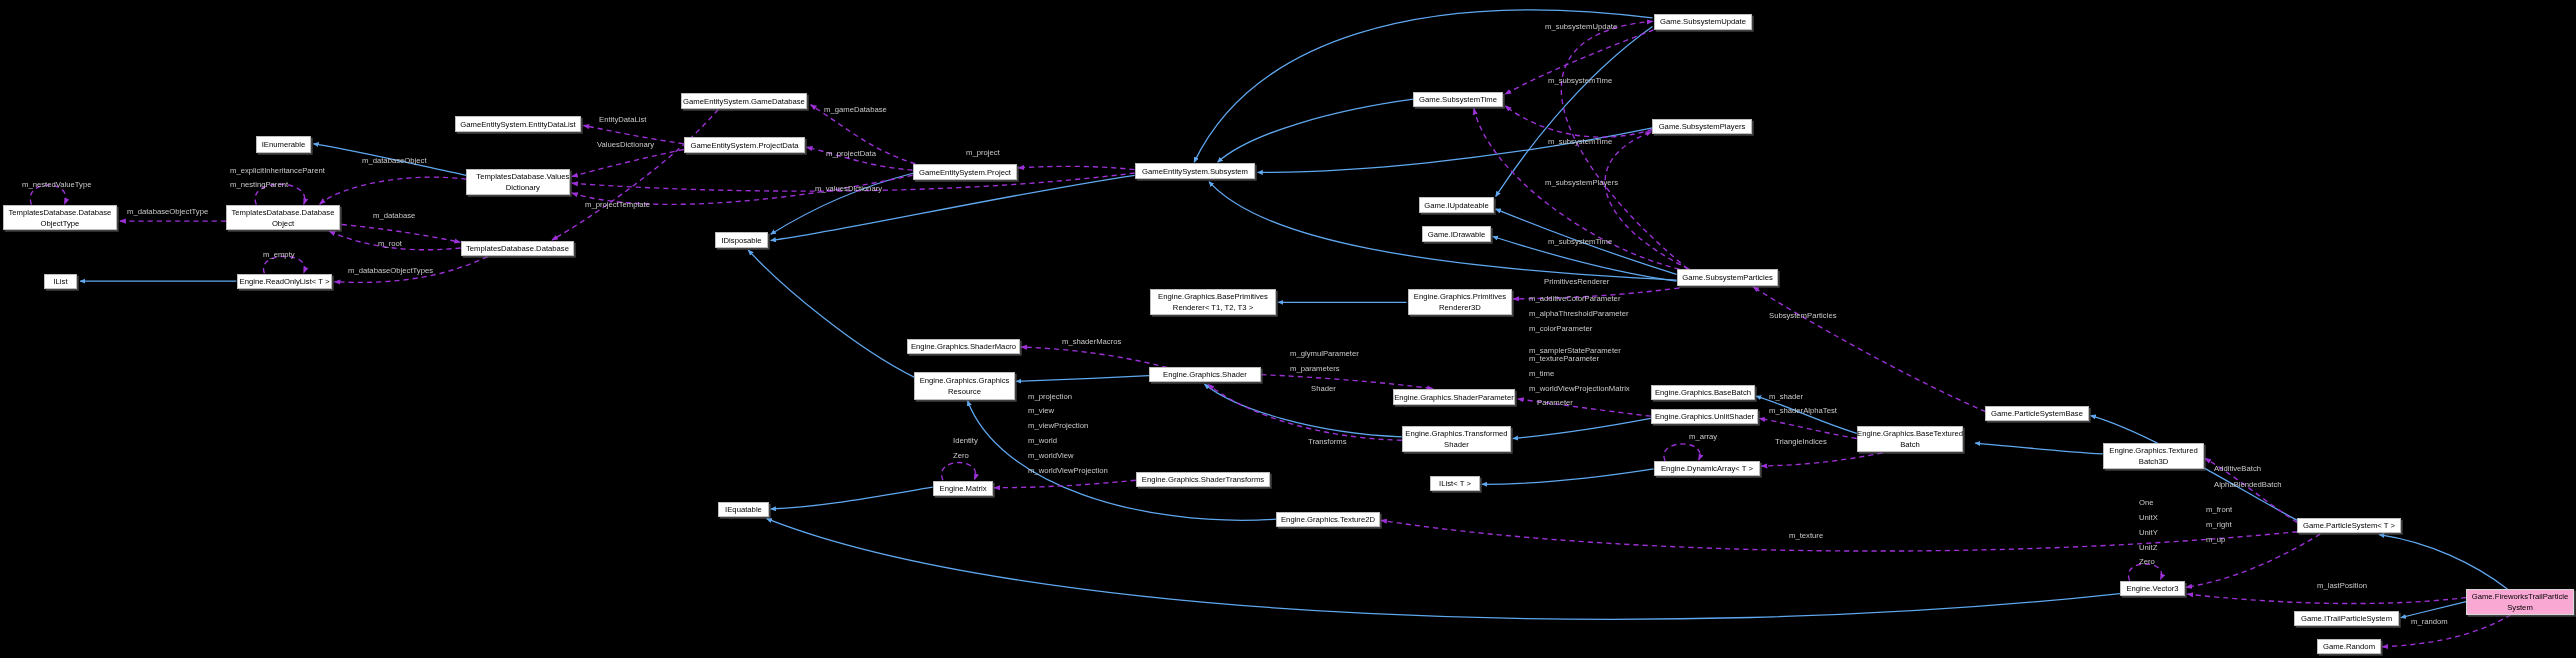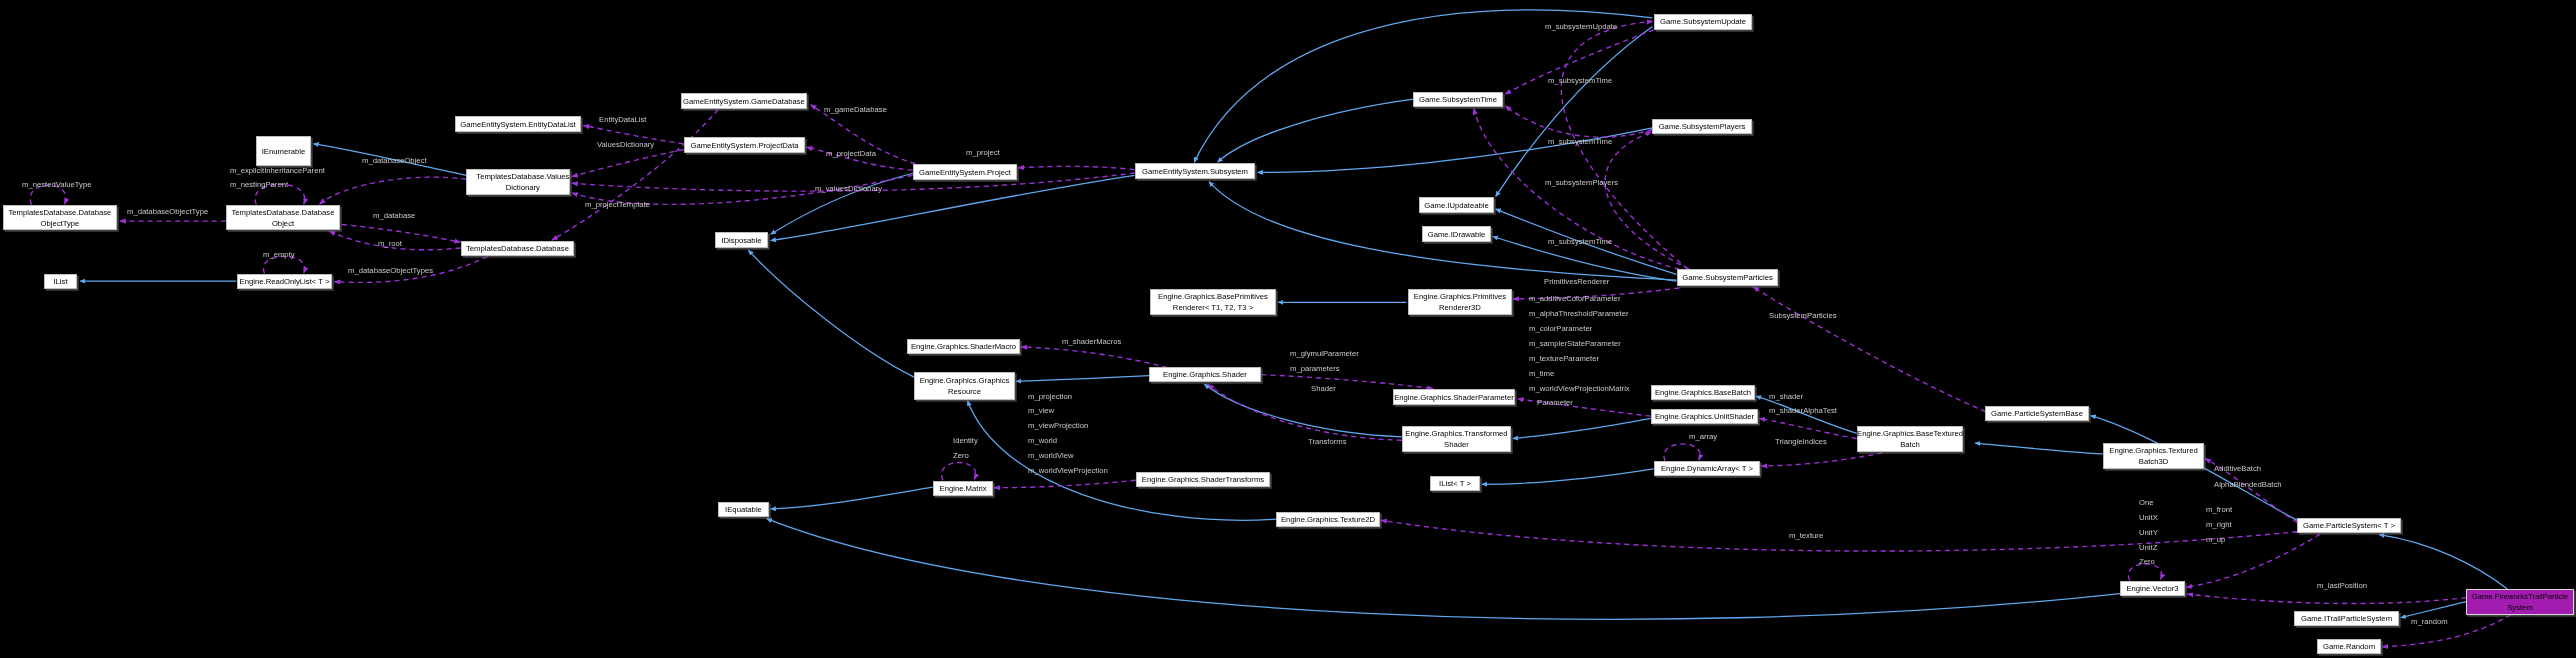--- a/index.html
+++ b/index.html
@@ -4,21 +4,21 @@
 <style>
   html,body{margin:0;padding:0;background:#000;}
   #canvas{position:relative;width:2576px;height:659px;background:#000;overflow:hidden;
           font-family:"Liberation Sans", sans-serif;}
   #edges{position:absolute;left:0;top:0;z-index:1;}
   .node{position:absolute;z-index:2;background:#fff;border:0.6px solid #bdbdbd;
         box-shadow:1.7px 1.7px 0 rgba(110,110,110,.6);color:#000;
         display:flex;flex-direction:column;align-items:center;justify-content:center;
         font-size:7.7px;line-height:11px;text-align:center;white-space:nowrap;
         padding:0.6px 2.3px;box-sizing:border-box;}
-  .node.highlight{background:#a21caf;border-color:#d6d6d6;}
+  .node.highlight{background:#f9a8d4;border-color:#d6d6d6;}
   .edge-label{position:absolute;z-index:3;color:#c9c9c9;font-size:7.7px;line-height:8.6px;
               white-space:nowrap;}
 </style>
 </head>
 <body>
 
 <div id="canvas">
   <svg id="edges" xmlns="http://www.w3.org/2000/svg" width="2576" height="659" viewBox="0 0 4502 1151">
     <defs>
       <marker id="arrow-inherit" markerWidth="11" markerHeight="10" refX="9" refY="4.5" orient="auto" markerUnits="userSpaceOnUse">
@@ -99,21 +99,21 @@
     <div class="node" style="left: 226px; top: 205px; width: 114px; height: 25px;">
       <span>TemplatesDatabase.Database</span>
       <span>Object</span>
     </div>
     <div class="node" style="left: 44px; top: 274px; width: 33px; height: 15.4px;">
       <span>IList</span>
     </div>
     <div class="node" style="left: 237px; top: 274px; width: 95px; height: 15.4px;">
       <span>Engine.ReadOnlyList&lt; T &gt;</span>
     </div>
-    <div class="node" style="left: 256px; top: 136px; width: 55px; height: 30px;">
+    <div class="node" style="left: 256px; top: 136px; width: 55px; height: 17px;">
       <span>IEnumerable</span>
     </div>
     <div class="node" style="left: 455px; top: 116px; width: 126px; height: 16px;">
       <span>GameEntitySystem.EntityDataList</span>
     </div>
     <div class="node" style="left: 466px; top: 169px; width: 104px; height: 26px; padding-left: 12px;">
       <span>TemplatesDatabase.Values</span>
       <span>Dictionary</span>
     </div>
     <div class="node" style="left: 681px; top: 93px; width: 126px; height: 16px;">
@@ -247,21 +247,21 @@
     <div class="edge-label" style="left: 1545px; top: 23px;">m_subsystemUpdate</div>
     <div class="edge-label" style="left: 1548px; top: 77px;">m_subsystemTime</div>
     <div class="edge-label" style="left: 1548px; top: 138px;">m_subsystemTime</div>
     <div class="edge-label" style="left: 1545px; top: 179px;">m_subsystemPlayers</div>
     <div class="edge-label" style="left: 1548px; top: 238px;">m_subsystemTime</div>
     <div class="edge-label" style="left: 1769px; top: 312px;">SubsystemParticles</div>
     <div class="edge-label" style="left: 1544px; top: 278px;">PrimitivesRenderer</div>
     <div class="edge-label" style="left: 1529px; top: 295px;">m_additiveColorParameter</div>
     <div class="edge-label" style="left: 1529px; top: 310px;">m_alphaThresholdParameter</div>
     <div class="edge-label" style="left: 1529px; top: 325px;">m_colorParameter</div>
-    <div class="edge-label" style="left: 1529px; top: 340px;">m_samplerStateParameter</div>
+    <div class="edge-label" style="left: 1529px; top: 347px;">m_samplerStateParameter</div>
     <div class="edge-label" style="left: 1529px; top: 355px;">m_textureParameter</div>
     <div class="edge-label" style="left: 1529px; top: 370px;">m_time</div>
     <div class="edge-label" style="left: 1529px; top: 385px;">m_worldViewProjectionMatrix</div>
     <div class="edge-label" style="left: 1537px; top: 399px;">Parameter</div>
     <div class="edge-label" style="left: 1062px; top: 338px;">m_shaderMacros</div>
     <div class="edge-label" style="left: 1290px; top: 350px;">m_glymulParameter</div>
     <div class="edge-label" style="left: 1290px; top: 365px;">m_parameters</div>
     <div class="edge-label" style="left: 1311px; top: 385px;">Shader</div>
     <div class="edge-label" style="left: 1308px; top: 438px;">Transforms</div>
     <div class="edge-label" style="left: 1028px; top: 393px;">m_projection</div>

